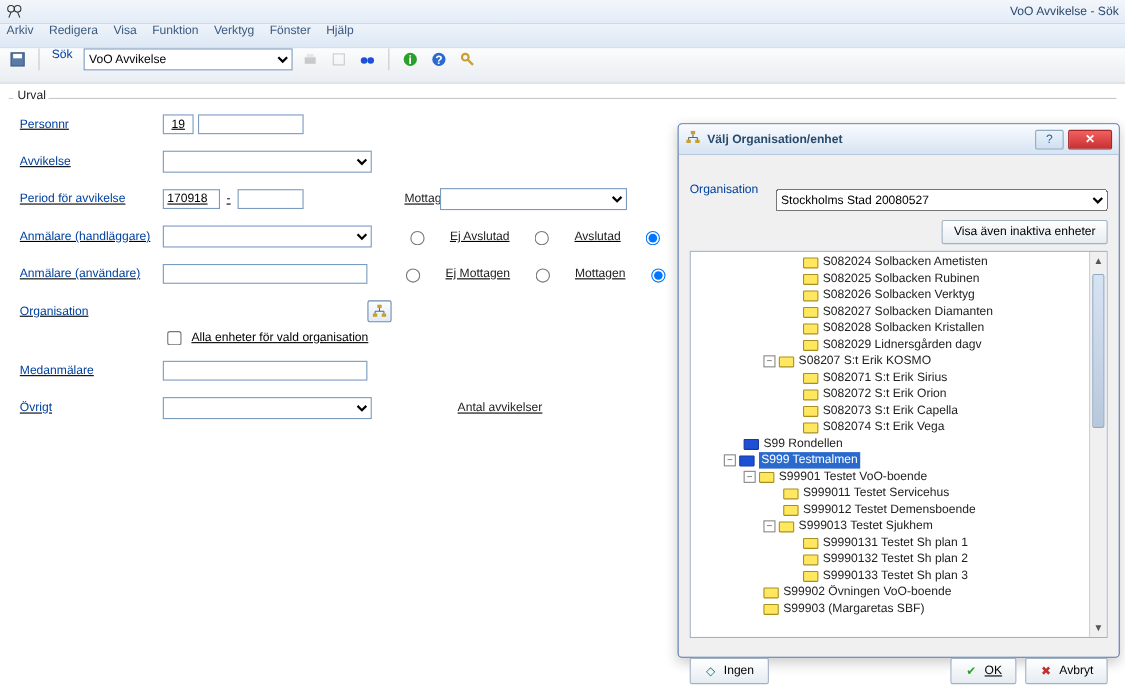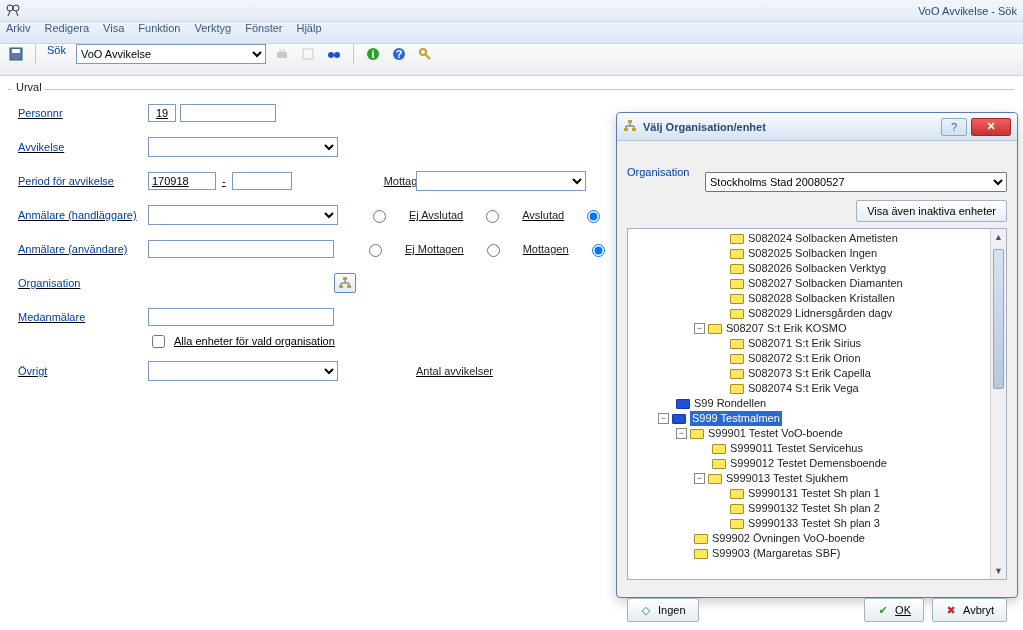--- a/index.html
+++ b/index.html
@@ -155,21 +155,21 @@
       <span class="lbl-blue">Personnr</span>
       <input type="text" style="width: 28px; text-align: center;" value="19">
       <input type="text" style="width: 96px; margin-left: 4px;">
     </div>
     <div class="row">
       <span class="lbl-blue">Avvikelse</span>
       <select class="combo"><option></option></select>
     </div>
     <div class="row">
       <span class="lbl-blue">Period för avvikelse</span>
-      <input type="text" style="width: 68px;" value="170918">
+      <input type="text" style="width: 52px;" value="170918">
       <span class="dash">-</span>
       <input type="text" style="width: 60px;">
       <span class="lbl-black" style="margin-left:44px">Mottagare</span>
       <select class="combo" style="width:170px"><option></option></select>
     </div>
     <div class="row">
       <span class="lbl-blue">Anmälare (handläggare)</span>
       <select class="combo"><option></option></select>
       <div class="radio-group">
         <span class="radio-item">
@@ -211,29 +211,29 @@
             <rect x="5" y="1" width="4" height="3" fill="#c8a030"></rect>
             <rect x="1" y="9" width="4" height="3" fill="#c8a030"></rect>
             <rect x="9" y="9" width="4" height="3" fill="#c8a030"></rect>
             <line x1="7" y1="4" x2="7" y2="7" stroke="#666"></line>
             <line x1="3" y1="9" x2="3" y2="7" stroke="#666"></line>
             <line x1="11" y1="9" x2="11" y2="7" stroke="#666"></line>
             <line x1="3" y1="7" x2="11" y2="7" stroke="#666"></line>
           </svg>
       </span>
     </div>
-    <div class="row">
-      <span class="lbl-blue">Medanmälare</span>
-      <input type="text" style="width: 186px;">
-    </div>
     <div class="row" style="height:18px;margin-top:-6px">
       <span class="chk-item">
           <input type="checkbox" style="">
           <label>Alla enheter för vald organisation</label>
         </span>
+    </div>
+    <div class="row">
+      <span class="lbl-blue">Medanmälare</span>
+      <input type="text" style="width: 186px;">
     </div>
     <div class="row">
       <span class="lbl-blue">Övrigt</span>
       <select class="combo"><option></option></select>
       <span class="lbl-black" style="margin-left:30px;width:auto">Antal avvikelser</span>
     </div>
   </div>
 </div>
 
 <div class="dialog">
@@ -260,21 +260,21 @@
     <div class="tree-pane">
       <div class="tree" id="tree">
           <div class="node">
             <span class="sp" style="width: 102px;"></span>
             <span class="ficon"></span>
             <span>S082024  Solbacken Ametisten</span>
           </div>
           <div class="node">
             <span class="sp" style="width: 102px;"></span>
             <span class="ficon"></span>
-            <span>S082025  Solbacken Ingen</span>
+            <span>S082025  Solbacken Rubinen</span>
           </div>
           <div class="node">
             <span class="sp" style="width: 102px;"></span>
             <span class="ficon"></span>
             <span>S082026  Solbacken Verktyg</span>
           </div>
           <div class="node">
             <span class="sp" style="width: 102px;"></span>
             <span class="ficon"></span>
             <span>S082027  Solbacken Diamanten</span>

